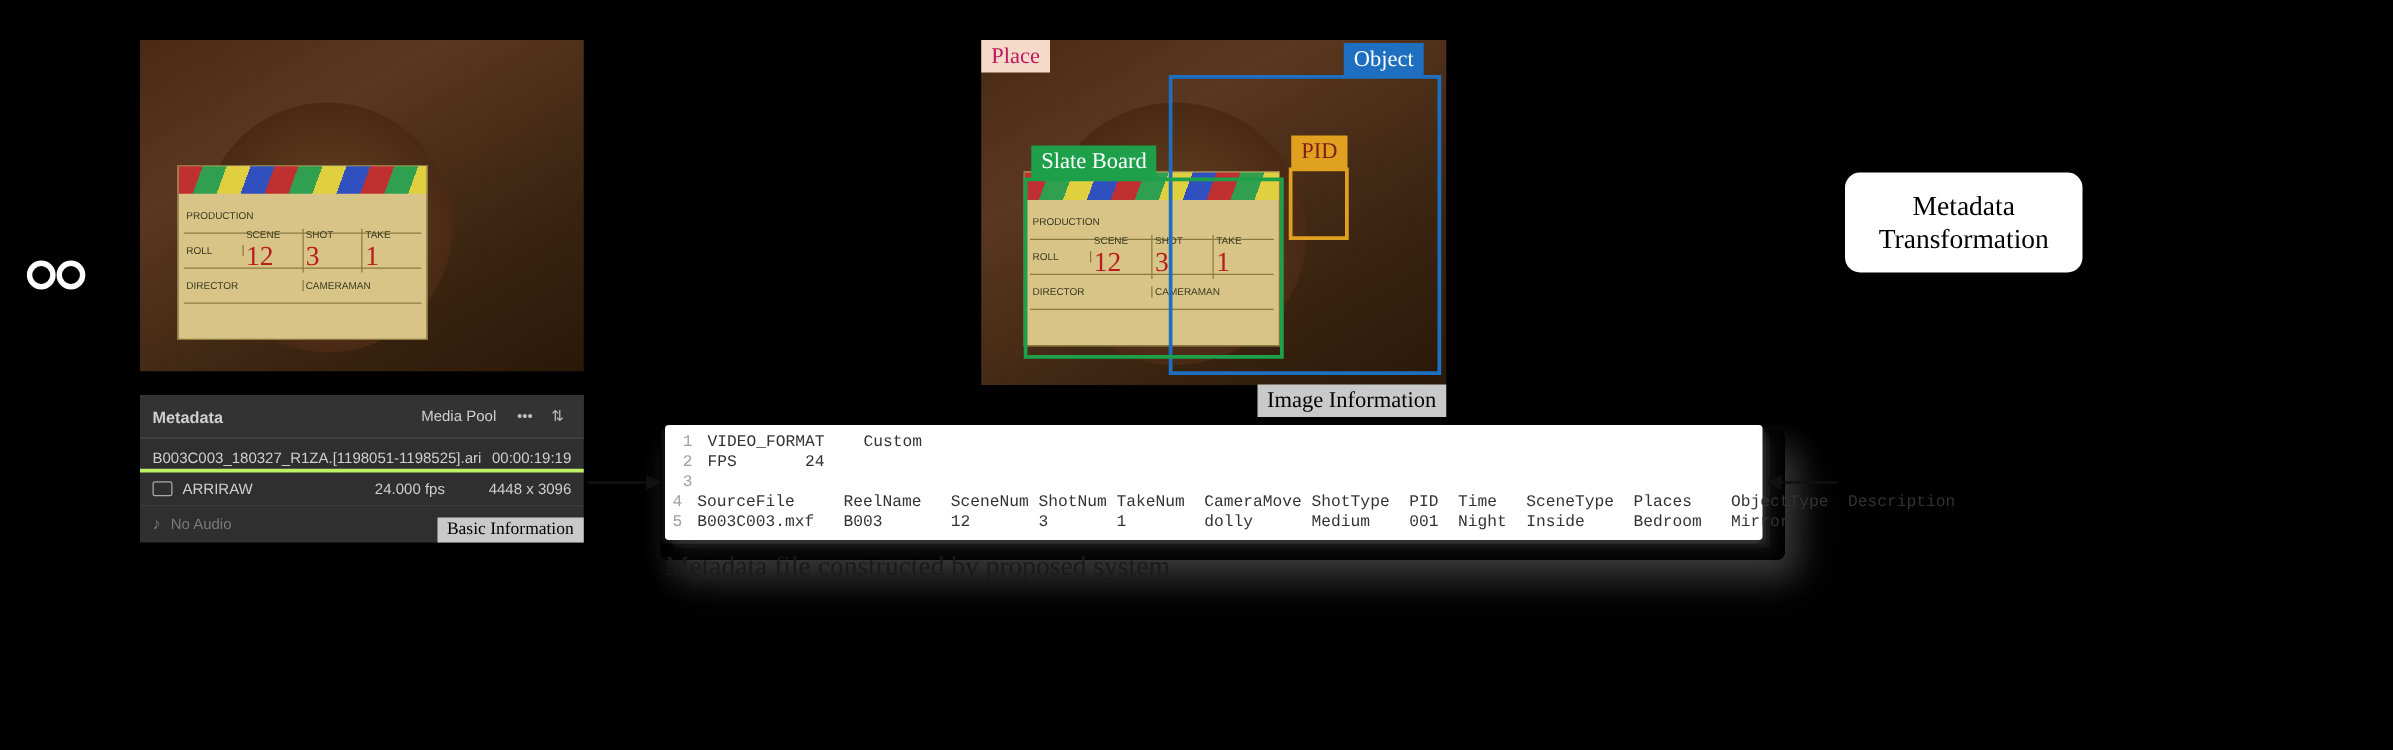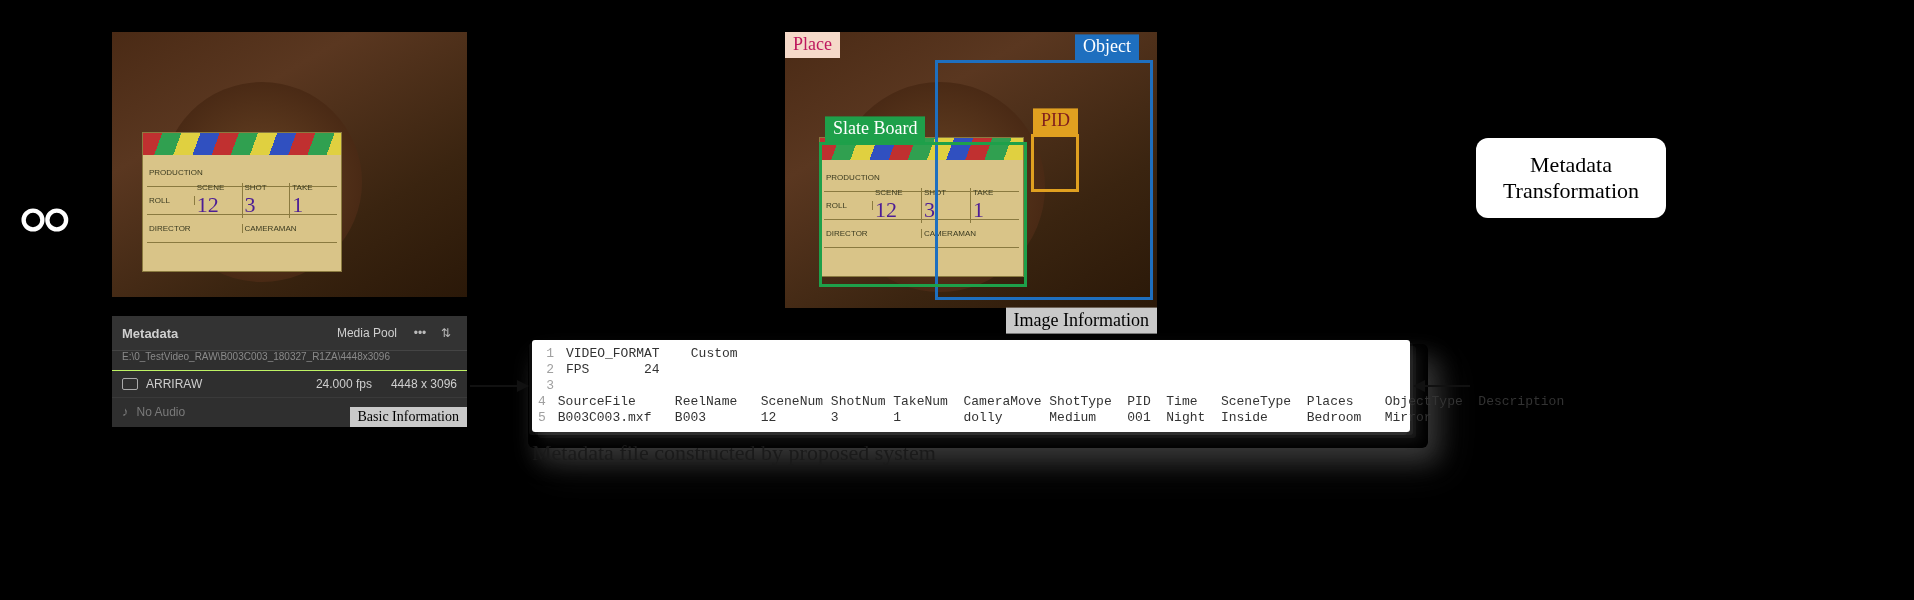--- a/index.html
+++ b/index.html
@@ -47,21 +47,21 @@
   }
   .slate::before {
     content: "";
     position: absolute; left: 0; top: 0; width: 100%; height: 22px;
     background: repeating-linear-gradient(110deg,
       #c03030 0 18px, #30a050 18px 36px, #e0d040 36px 54px, #3050c0 54px 72px);
   }
   .slate-row { display: flex; border-bottom: 1px solid #8a7a40; height: 28px; align-items: center;}
   .slate-cell { flex: 1; border-right: 1px solid #8a7a40; padding: 0 2px; font-size: 8px;}
   .slate-cell:last-child { border-right: none; }
-  .slate-val { font-family: "Comic Sans MS", cursive; font-size: 22px; color: #4c1d95; }
+  .slate-val { font-family: "Comic Sans MS", cursive; font-size: 22px; color: #b91c1c; }
   .metadata-panel {
     position: absolute;
     left: 112px;
     top: 316px;
     width: 355px;
     background: #2f2f2f;
     color: #cfcfcf;
     font-size: 12px;
   }
   .mp-header {
@@ -74,24 +74,24 @@
   .mp-header .pool { font-size: 12px; margin-right: 8px; margin-left: 16px; }
   .mp-dots, .mp-sort {
     width: 22px; height: 18px; margin-left: 4px;
     display: flex; align-items: center; justify-content: center;
     font-size: 12px; color: #bbb; border-radius: 2px;
   }
   .mp-filerow { padding: 8px 10px 2px 10px; display: flex; }
   .mp-filerow .fname { flex: 1; font-size: 12px; }
   .mp-filerow .dur { font-size: 12px; }
   .mp-path { padding: 0 10px 8px 10px; color: #8a8a8a; font-size: 10px; }
-  .mp-specrow { padding: 6px 10px; display: flex; align-items: center; border-top: 1px solid #bef264;}
+  .mp-specrow { padding: 6px 10px; display: flex; align-items: center; border-top: 3px solid #bef264;}
   .mp-specrow .codec-icon { width: 16px; height: 12px; border: 1.5px solid #aaa; border-radius: 2px; margin-right: 8px;}
   .mp-specrow .codec { flex: 1; }
-  .mp-specrow .fps { margin-right: 19px; }
+  .mp-specrow .fps { margin-right: 35px; }
   .mp-audiorow { padding: 6px 10px 8px 10px; display: flex; align-items: center; color: #7a7a7a; border-top: 1px solid #3a3a3a;}
   .mp-audiorow .note-icon { margin-right: 8px; font-size: 13px; }
   .basic-info-tag {
     position: absolute; right: 0; bottom: 0;
     background: #c9c9c9; color: #000; padding: 2px 8px;
     font-family: "Times New Roman", serif;
     font-size: 14px;
   }
 
   
@@ -213,21 +213,24 @@
   </div>
 </div>
 
 <div class="metadata-panel">
   <div class="mp-header">
     <span class="title">Metadata</span>
     <span class="pool">Media Pool</span>
     <span class="mp-dots">•••</span>
     <span class="mp-sort">⇅</span>
   </div>
-  <div class="mp-path">E:\0_TestVideo_RAW\B003C003_180327_R1ZA\4448x3096</div>
+  <div class="mp-filerow">
+    <span class="fname">B003C003_180327_R1ZA.[1198051-1198525].ari</span>
+    <span class="dur">00:00:19:19</span>
+  </div>
   <div class="mp-specrow">
     <span class="codec-icon"></span>
     <span class="codec">ARRIRAW</span>
     <span class="fps">24.000 fps</span>
     <span>4448 x 3096</span>
   </div>
   <div class="mp-audiorow">
     <span class="note-icon">♪</span>
     <span>No Audio</span>
   </div>

